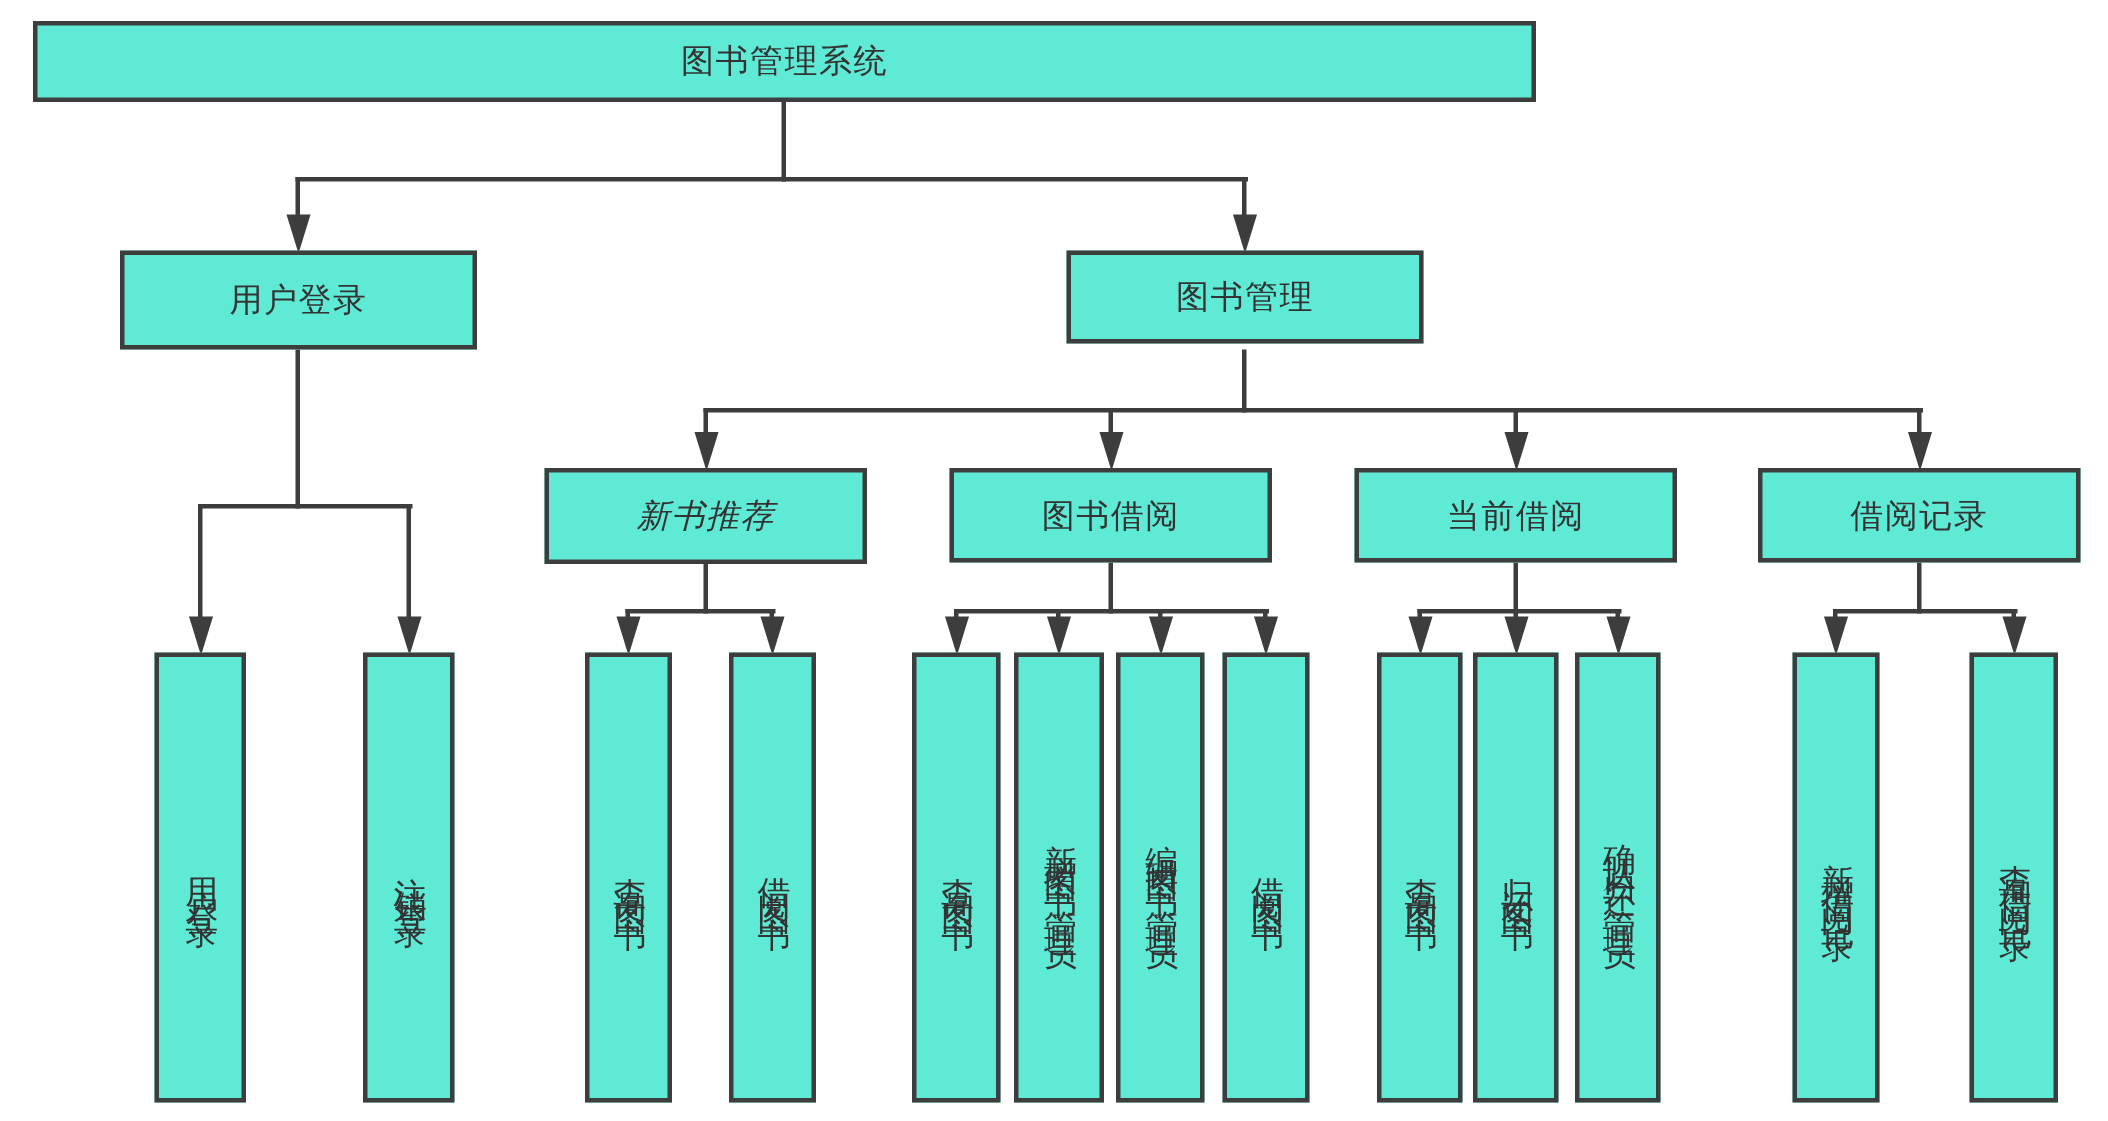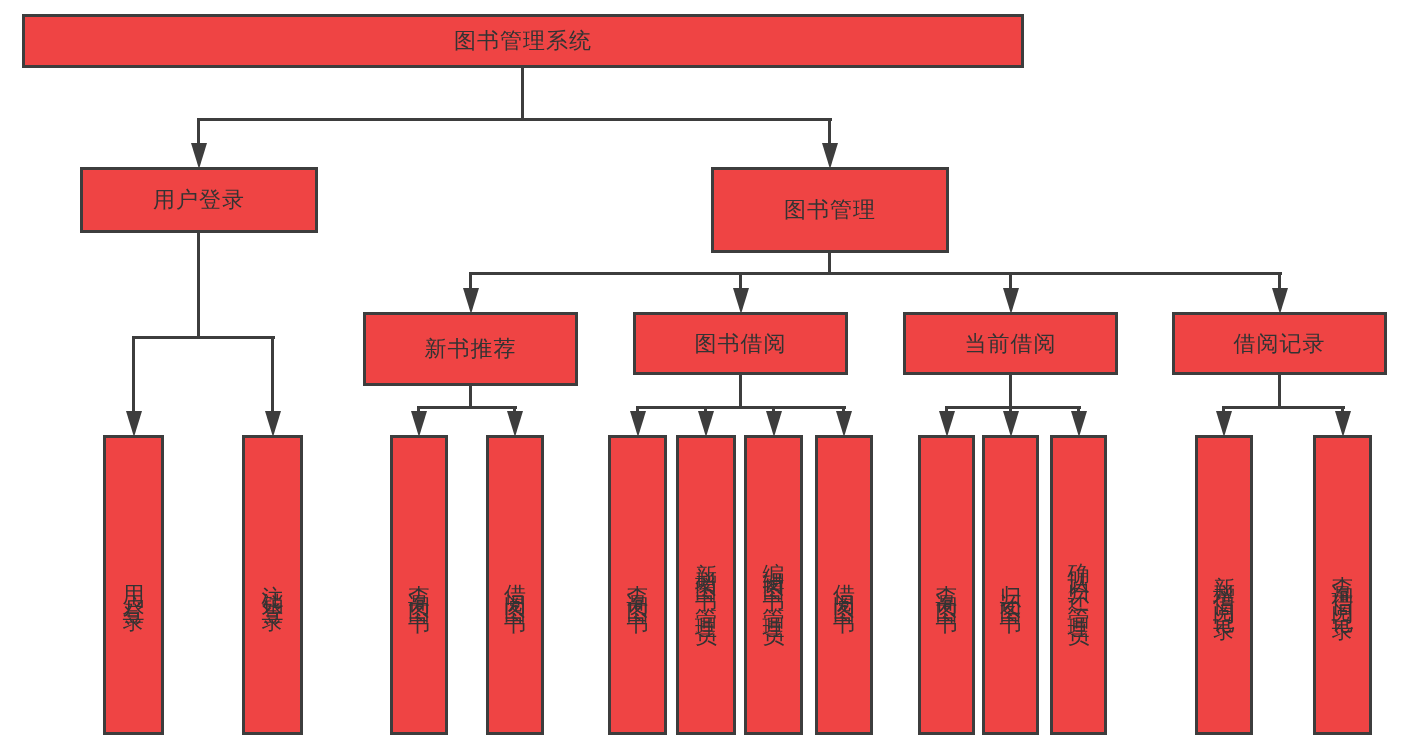--- a/index.html
+++ b/index.html
@@ -11,21 +11,21 @@
   .canvas {
     position: relative;
     width: 1405px;
     height: 747px;
     background: #ffffff;
     overflow: hidden;
   }
   .node {
     position: absolute;
     box-sizing: border-box;
-    background: #ef4444;
+    background: #5eead4;
     border: 3px solid #3d3d3d;
     display: flex;
     align-items: center;
     justify-content: center;
     z-index: 2;
   }
   .node .label {
     color: #333333;
     font-size: 22px;
     letter-spacing: 1px;
@@ -66,24 +66,24 @@
 </head>
 <body>
 
 <div class="canvas">
 <div class="node" style="left: 22px; top: 14px; width: 1002px; height: 54px;">
       <span class="label">图书管理系统</span>
     </div>
     <div class="node" style="left: 80px; top: 167px; width: 238px; height: 66px;">
       <span class="label">用户登录</span>
     </div>
-    <div class="node" style="left: 711px; top: 167px; width: 238px; height: 86px;">
+    <div class="node" style="left: 711px; top: 167px; width: 238px; height: 62px;">
       <span class="label">图书管理</span>
     </div>
-    <div class="node" style="left: 363px; top: 312px; width: 215px; height: 74px;">
+    <div class="node" style="left: 363px; top: 312px; width: 215px; height: 64px; font-style: italic;">
       <span class="label">新书推荐</span>
     </div>
     <div class="node" style="left: 633px; top: 312px; width: 215px; height: 63px;">
       <span class="label">图书借阅</span>
     </div>
     <div class="node" style="left: 903px; top: 312px; width: 215px; height: 63px;">
       <span class="label">当前借阅</span>
     </div>
     <div class="node" style="left: 1172px; top: 312px; width: 215px; height: 63px;">
       <span class="label">借阅记录</span>

